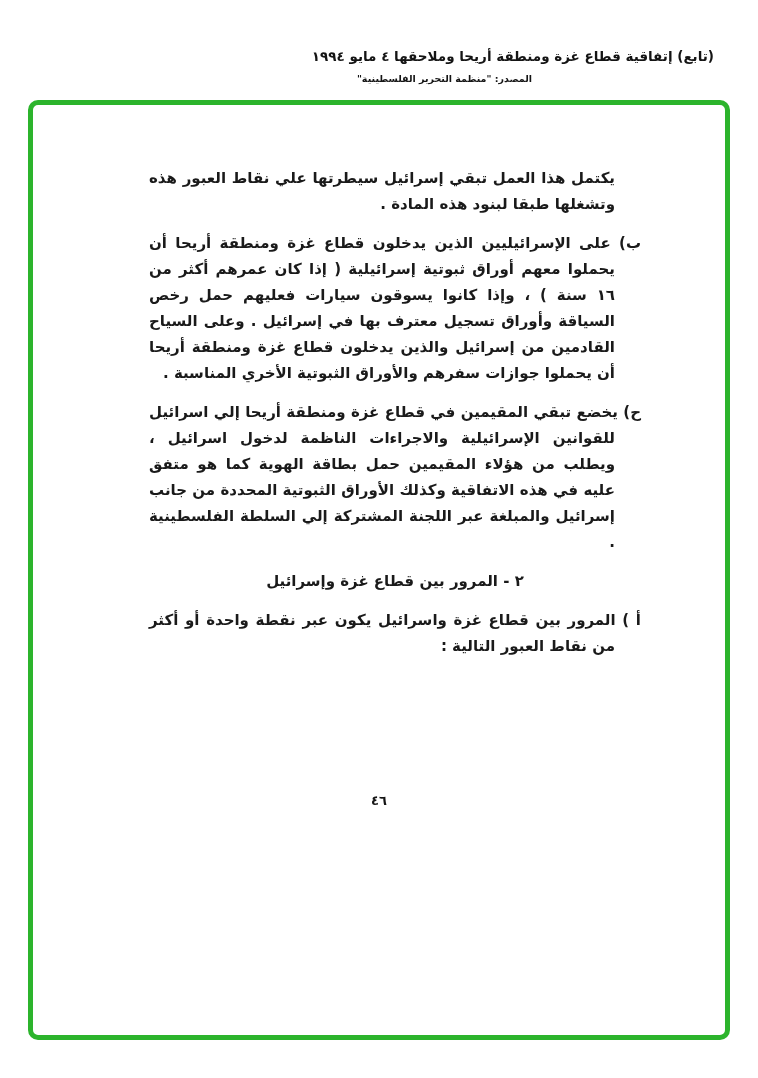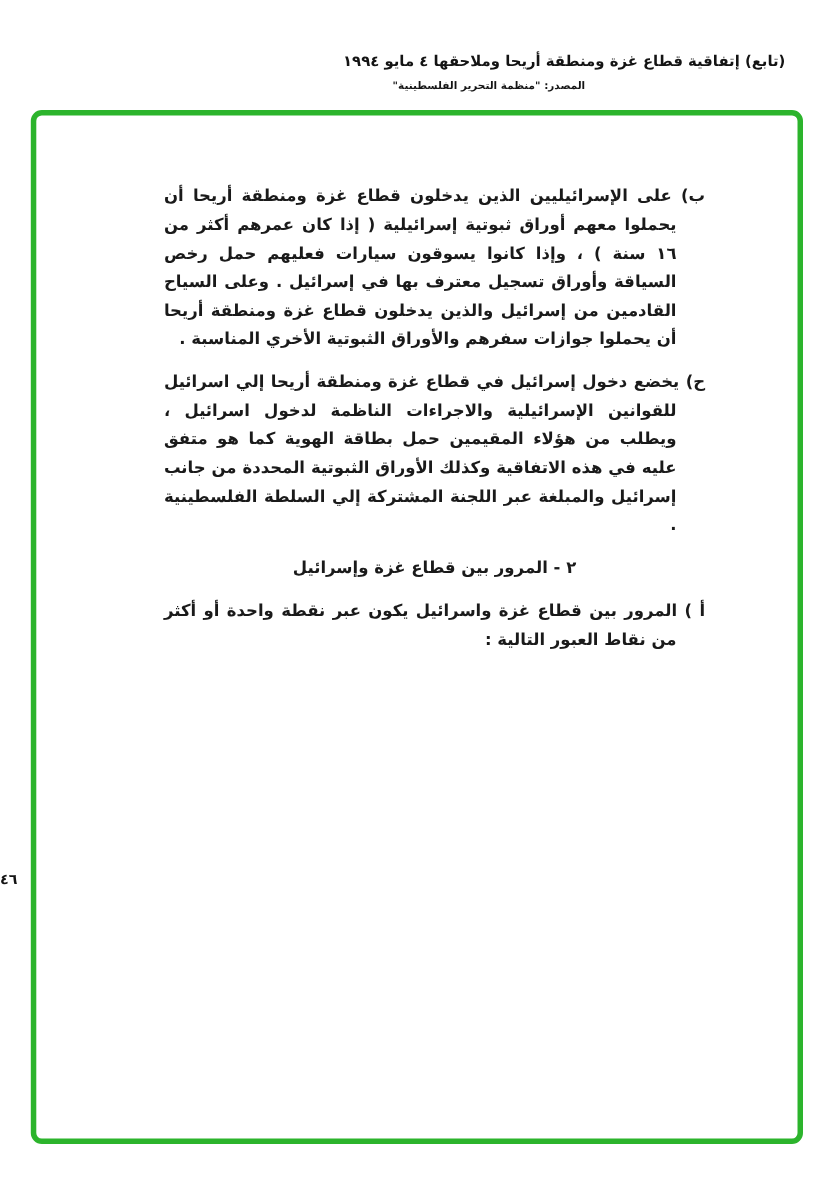--- a/index.html
+++ b/index.html
@@ -51,40 +51,41 @@
   .para.cont { padding-right: 26px; }
   
   .para.hang { padding-right: 26px; text-indent: -26px; }
   
   .para.flush { text-align: center; }
   
   .para.sub { padding-right: 72px; text-align: right; }
 
   .page-number {
     position: absolute; bottom: 12px; left: 0;
-    width: 100%; text-align: left;
+    width: 100%; text-align: center;
     font-size: 13px; font-weight: bold;
   }
 </style>
 </head>
 <body>
 
 <div class="page">
 
   <div class="doc-title">(تابع) إتفاقية قطاع غزة ومنطقة أريحا وملاحقها ٤ مايو ١٩٩٤</div>
 
   <div class="doc-source">المصدر:  "منظمة التحرير الفلسطينية"</div>
 
   <div class="green-box">
     <div class="text-block">
 
+      <p class="para cont">يكتمل هذا العمل تبقي إسرائيل سيطرتها علي نقاط العبور هذه وتشغلها طبقا لبنود هذه المادة .</p>
 
       <p class="para hang">ب) على الإسرائيليين الذين يدخلون قطاع غزة ومنطقة أريحا أن يحملوا معهم أوراق ثبوتية إسرائيلية ( إذا كان عمرهم أكثر من ١٦ سنة ) ، وإذا كانوا يسوقون سيارات فعليهم حمل رخص السياقة وأوراق تسجيل معترف بها في إسرائيل . وعلى السياح القادمين من إسرائيل والذين يدخلون قطاع غزة ومنطقة أريحا أن يحملوا جوازات سفرهم والأوراق الثبوتية الأخري المناسبة .</p>
 
-      <p class="para hang">ح) يخضع دخول إسرائيل في قطاع غزة ومنطقة أريحا إلي اسرائيل للقوانين الإسرائيلية والاجراءات الناظمة لدخول اسرائيل ، ويطلب من هؤلاء المقيمين حمل بطاقة الهوية كما هو متفق عليه في هذه الاتفاقية وكذلك الأوراق الثبوتية المحددة من جانب إسرائيل والمبلغة عبر اللجنة المشتركة إلي السلطة الفلسطينية .</p>
+      <p class="para hang">ح) يخضع تبقي المقيمين في قطاع غزة ومنطقة أريحا إلي اسرائيل للقوانين الإسرائيلية والاجراءات الناظمة لدخول اسرائيل ، ويطلب من هؤلاء المقيمين حمل بطاقة الهوية كما هو متفق عليه في هذه الاتفاقية وكذلك الأوراق الثبوتية المحددة من جانب إسرائيل والمبلغة عبر اللجنة المشتركة إلي السلطة الفلسطينية .</p>
 
 
       <p class="para flush">٢ - المرور بين قطاع غزة وإسرائيل</p>
 
       <p class="para hang">أ ) المرور بين قطاع غزة واسرائيل يكون عبر نقطة واحدة أو أكثر من نقاط العبور التالية :</p>
 
 
     </div>
   </div>
 

